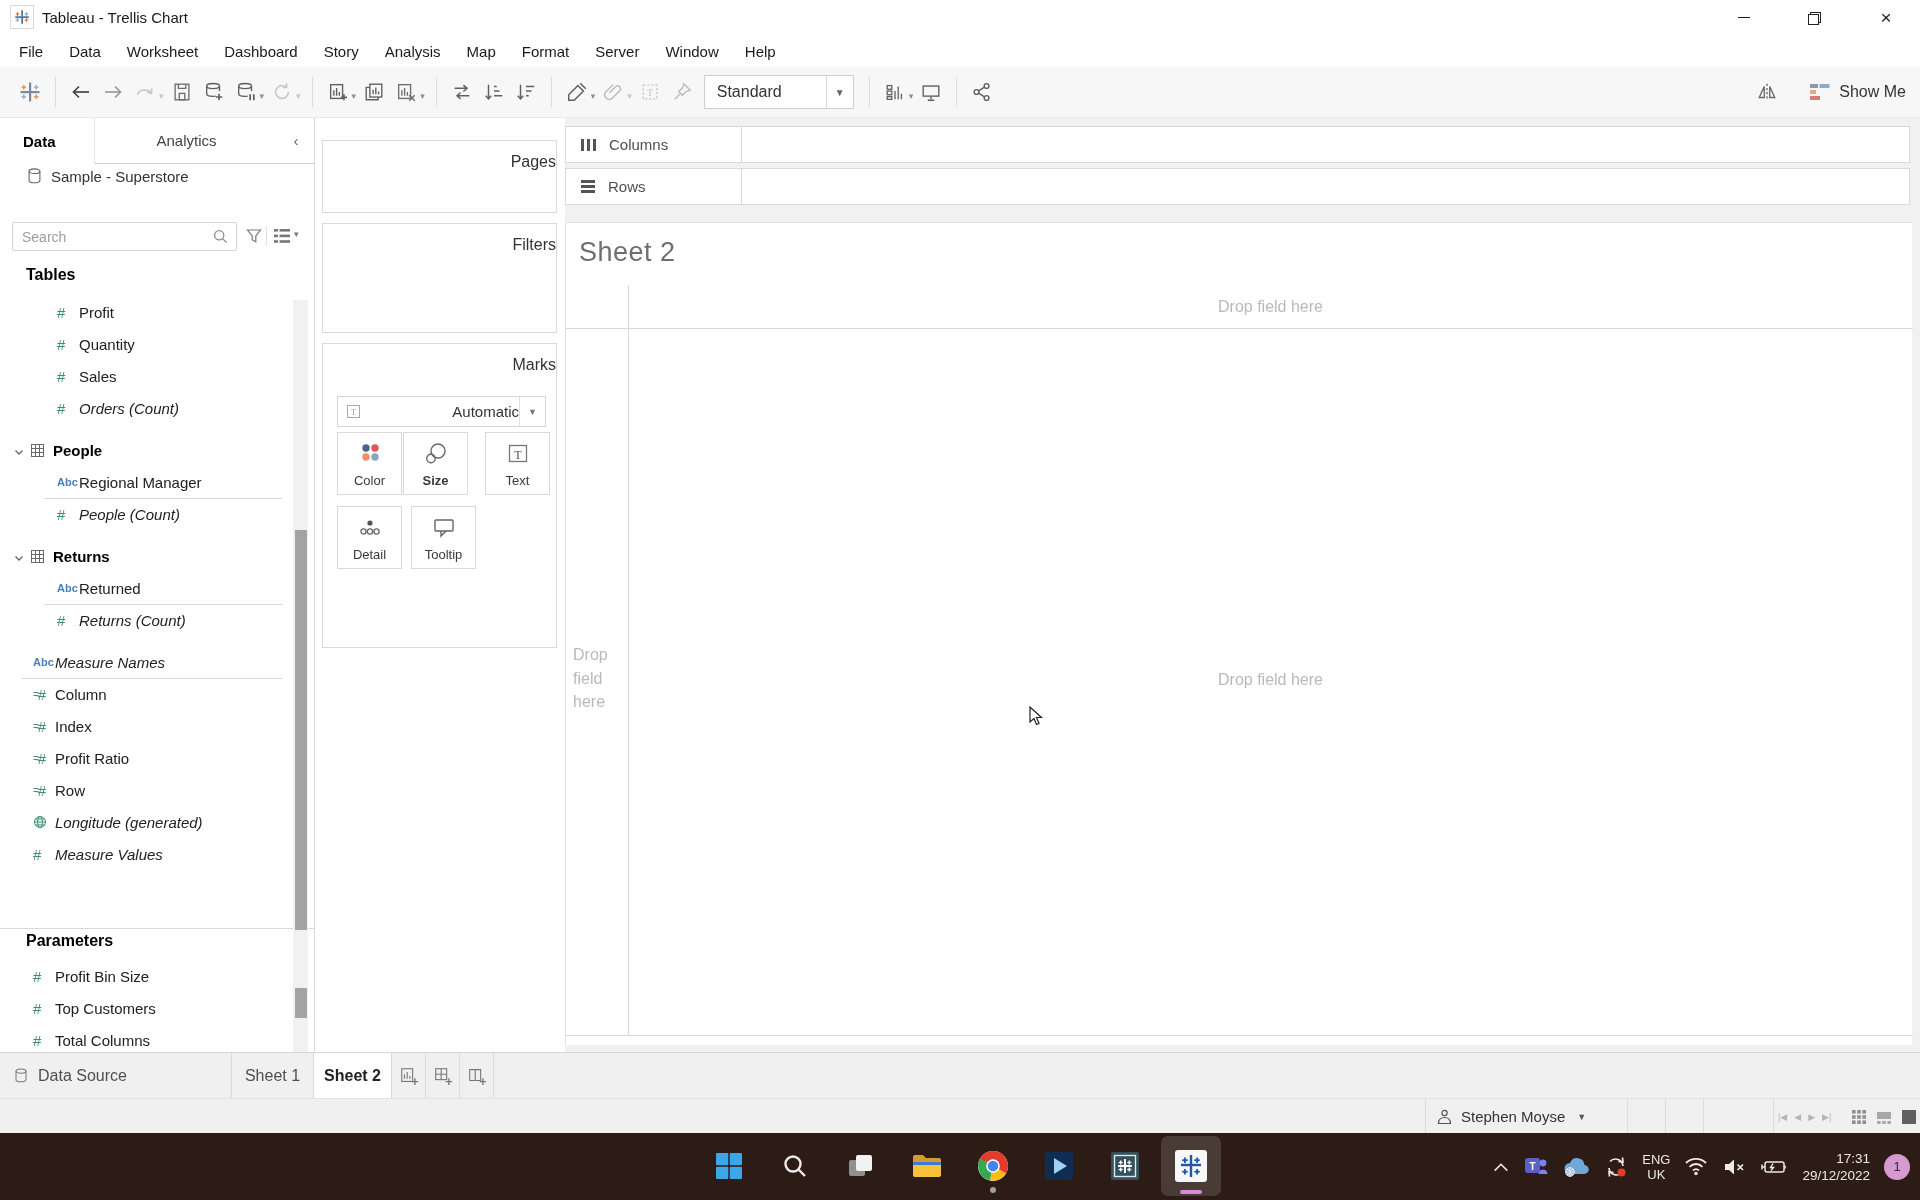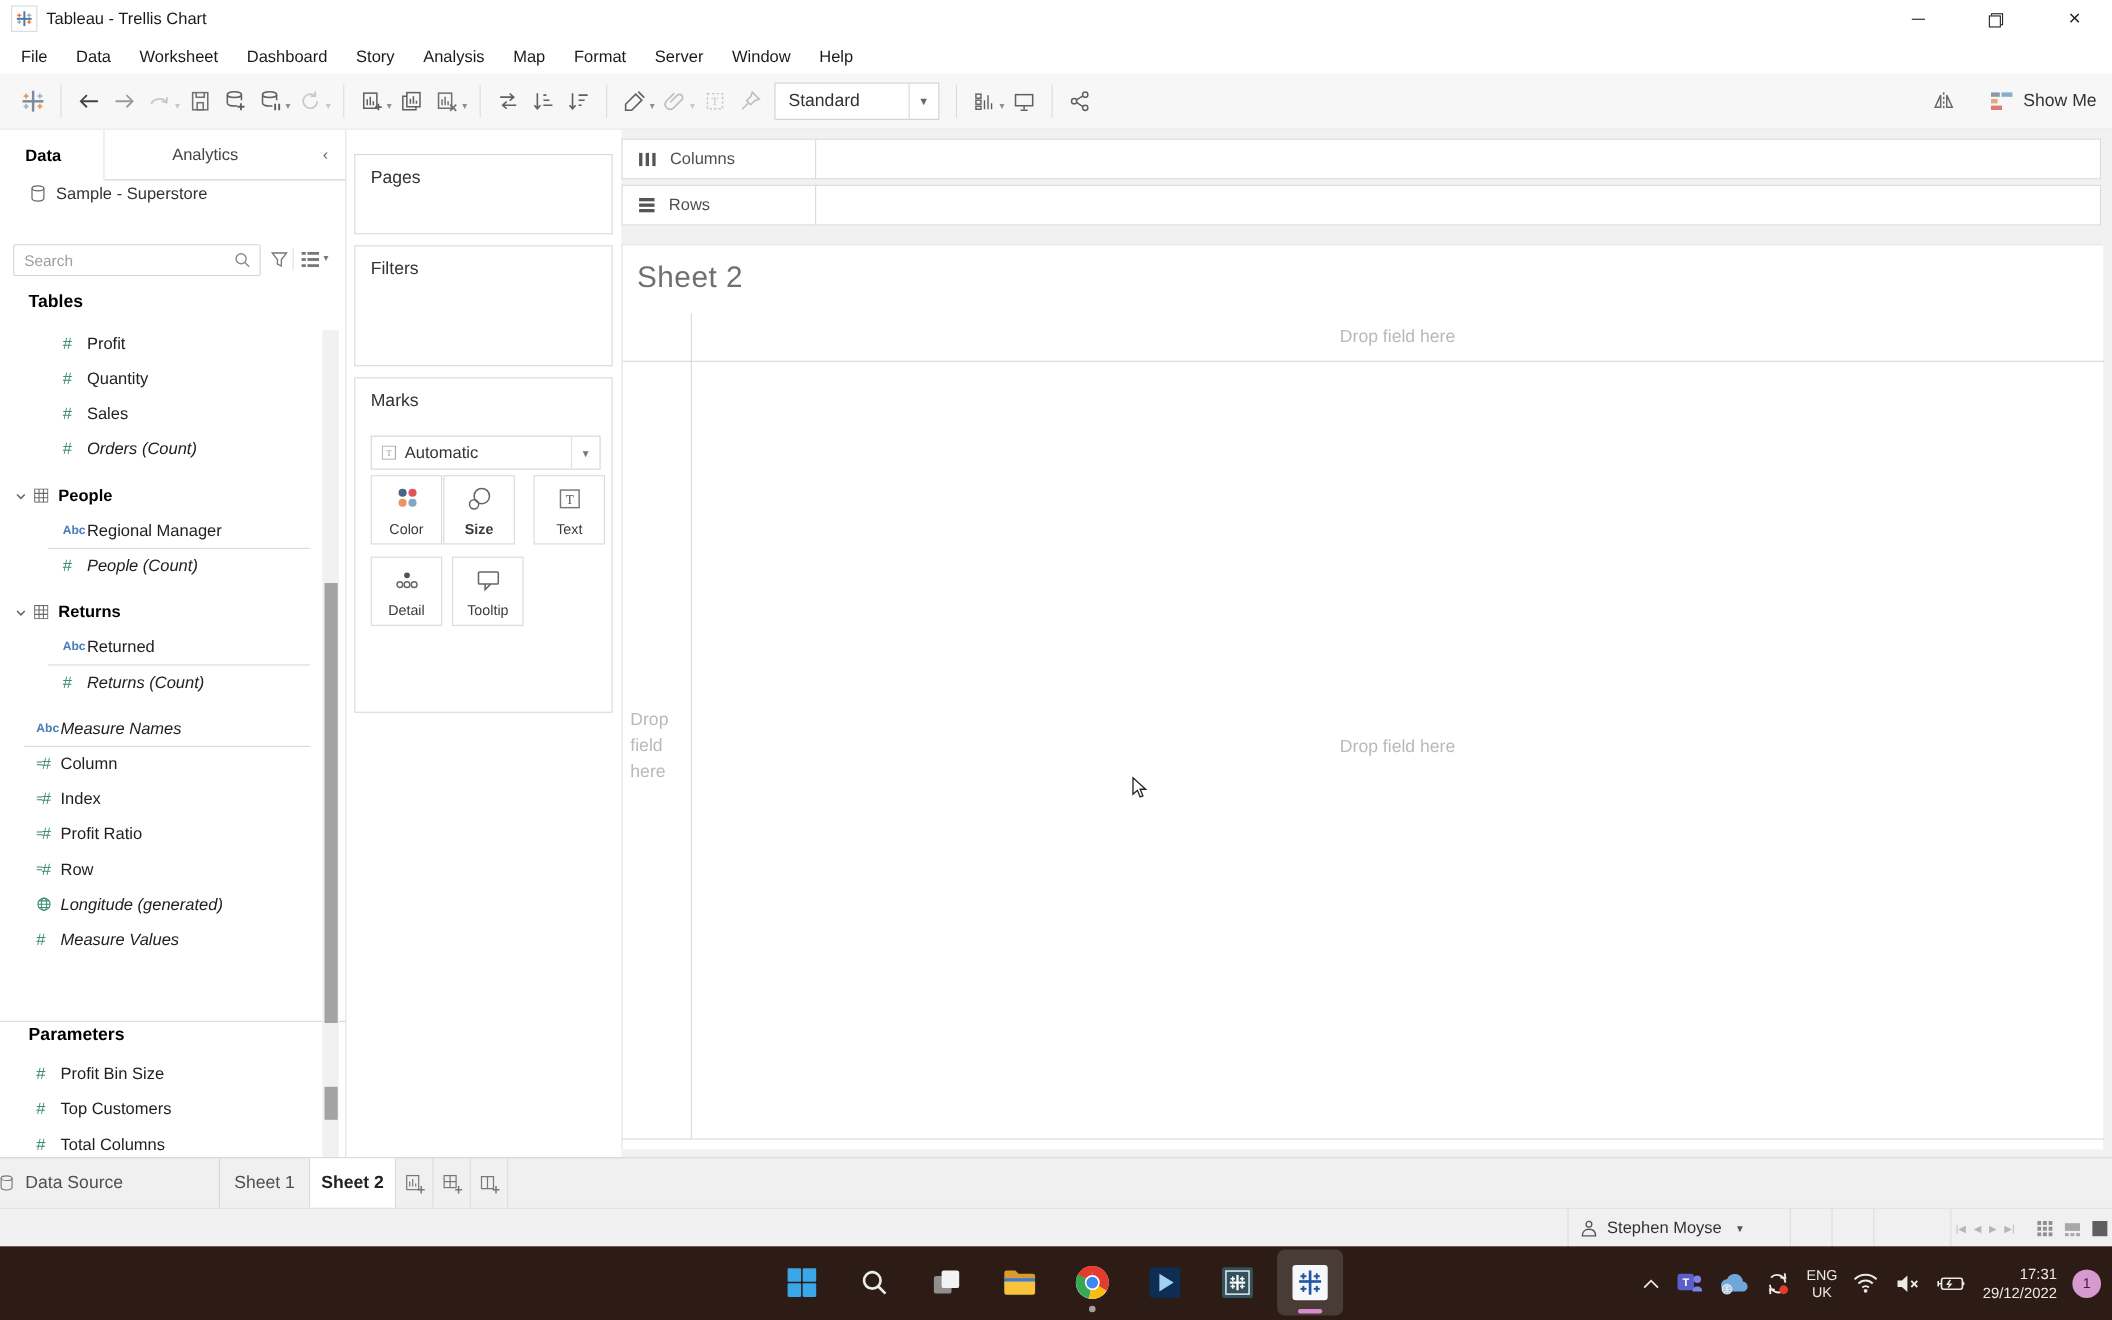--- a/index.html
+++ b/index.html
@@ -72,21 +72,21 @@
   .fi-calc .eq { font-size:10px; vertical-align:2px; margin-right:-1px; }
   .fi-abc { color:#4a7dbb; font-size:11px; font-weight:bold; letter-spacing:0;text-align:right; }
   #params-divider { position:absolute; left:0; top:810px; width:315px; border-top:1px solid #d9d9d9; }
   #params-header { position:absolute; left:26px; top:814px; font-size:16px; font-weight:bold; color:#000; }
   #param-list { position:absolute; left:0; top:842px; width:292px; }
   #side-scroll-track { position:absolute; left:293px; top:182px; width:15px; height:752px; background:#f1f1f1; }
   #side-scroll-thumb { position:absolute; left:295px; top:412px; width:12px; height:400px; background:#a3a3a3; }
   #param-scroll-thumb { position:absolute; left:295px; top:870px; width:12px; height:30px; background:#a3a3a3; }
 
   
-  #cards-col { position:absolute; left:315px; top:0; width:250px; height:934px; background:#fff; }
+  #cards-col { position:absolute; left:315px; top:0; width:250px; height:934px; background:#fff;text-align:right; }
   .card { position:absolute; left:7px; width:235px; background:#fff; border:1px solid #d9d9d9; }
   .card-label { font-size:16px; color:#333; padding:12px 0 0 14px; }
   #card-pages { top:22px; height:73px; }
   #card-filters { top:105px; height:110px; }
   #card-marks { top:225px; height:305px; }
   #mark-type-box { position:absolute; left:14px; top:52px; width:209px; height:31px; border:1px solid #d4d4d4; background:#fff; display:flex; align-items:center; }
   #mark-type-icon { margin:0 8px 0 9px; color:#9a9a9a; }
   #mark-type-label { flex:1; font-size:15px; color:#333; }
   #mark-type-caret { width:26px; height:100%; border-left:1px solid #e0e0e0; display:flex; align-items:center; justify-content:center; font-size:9px; color:#777; }
   .mark-btn { position:absolute; width:65px; height:63px; border:1px solid #d9d9d9; background:#fff; display:flex; flex-direction:column; align-items:center; justify-content:flex-end; padding-bottom:6px; }
@@ -109,21 +109,21 @@
   #b-gridline { position:absolute; left:0; top:812px; width:1347px; height:1px; background:#d8d8d8; }
   .drop-hint { color:#b9b9b9; font-size:16px; }
   #hint-top { position:absolute; left:62px; top:75px; width:1285px; text-align:center; }
   #hint-center { position:absolute; left:62px; top:448px; width:1285px; text-align:center; }
   #hint-left { position:absolute; left:7px; top:420px; width:52px; line-height:23.5px; }
   #cursor { position:absolute; left:463px; top:483px; }
 
   
   #sheet-tabs { position:absolute; left:0; top:1052px; width:1920px; height:46px; background:#f0f0f0; border-top:1px solid #d5d5d5; display:flex; }
   .stab { height:100%; display:flex; align-items:center; font-size:16px; color:#4f4f4f; border-right:1px solid #d9d9d9; }
-  #stab-datasource { width:200px; }
+  #stab-datasource { width:232px; padding-left:15px; }
   #stab-datasource svg { margin-right:11px; }
   #stab-sheet1 { width:82px; justify-content:center; }
   #stab-sheet2 { width:78px; justify-content:center; background:#fff; font-weight:bold; color:#222; }
   .stab-new { width:34px; height:100%; display:flex; align-items:center; justify-content:center; border-right:1px solid #dcdcdc; }
 
   
   #statusbar { position:absolute; left:0; top:1098px; width:1920px; height:35px; background:#f0f0f0; border-top:1px solid #e2e2e2; }
   .sb-sep { position:absolute; top:0; width:1px; height:35px; background:#dcdcdc; }
   #user-block { position:absolute; left:1437px; top:0; height:35px; display:flex; align-items:center; }
   #user-name { font-size:15px; color:#333; margin:0 12px 0 9px; }

